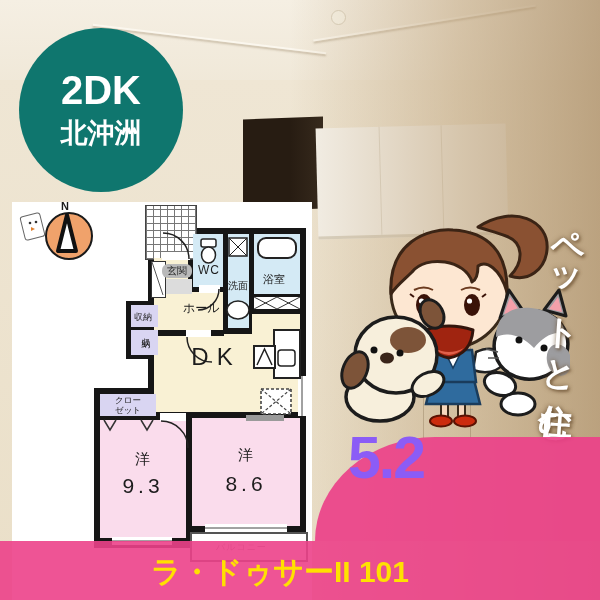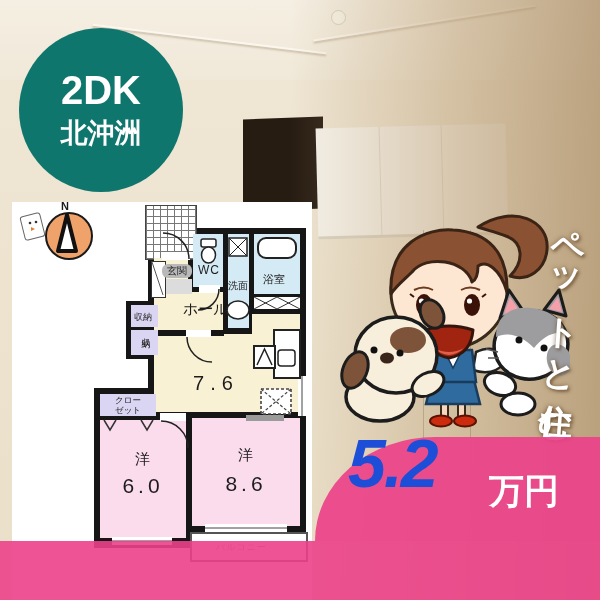--- a/index.html
+++ b/index.html
@@ -32,21 +32,21 @@
   .badge .t1{font-size:40px;font-weight:bold;line-height:1.05;}
   .badge .t2{font-size:27px;font-weight:bold;margin-top:4px;}
   .badge .t3{font-size:29px;font-weight:bold;color:#ffe100;margin-top:3px;}
   .badge sup{font-size:18px;}
   .pet-text{right:6px;top:208px;height:250px;writing-mode:vertical-rl;color:#fff;font-weight:bold;
             font-size:34px;letter-spacing:4px;transform:rotate(4deg);transform-origin:top center;
             text-shadow:0 0 5px rgba(110,85,55,.8),2px 2px 3px rgba(90,60,30,.55);}
   .pink-strip{left:0;top:541px;width:600px;height:59px;background:rgba(236,65,137,.90);}
   .pink-panel{left:315px;top:437px;width:285px;height:104px;background:rgba(236,65,137,.92);
               border-top-left-radius:120px 104px;}
-  .price-big{left:348px;top:424px;font-size:68px;font-weight:bold;color:#1d4ed8;letter-spacing:-2px;font-style:italic;}
+  .price-big{left:348px;top:424px;font-size:59px;font-weight:bold;color:#8b5cf6;letter-spacing:-2px;}
   .price-unit{left:489px;top:468px;font-size:35px;font-weight:bold;color:#fff;}
   .price-fee{left:366px;top:511px;font-size:28px;font-weight:bold;color:#fff;letter-spacing:-1px;}
   .footer-name{left:0;top:552px;width:560px;text-align:center;font-size:30px;font-weight:bold;color:#ffe100;}
   .compassN{font-weight:bold;font-size:11px;color:#1a1a1a;}
   .compass-circle{left:45px;top:212px;width:44px;height:44px;border-radius:50%;background:#f0a26b;border:2px solid #1a1a1a;}
   .mascot-note{left:22px;top:214px;width:19px;height:23px;background:#fff;border:1.5px solid #666;border-radius:3px;transform:rotate(-14deg);}
   svg{display:block;}
 </style>
 </head>
 <body>
@@ -149,30 +149,30 @@
 
     <circle cx="30" cy="223" r="1.3" fill="#333"></circle>
       <circle cx="36" cy="222" r="1.3" fill="#333"></circle>
     <path d="M31,227 l4,2 l-4,2" fill="#e08030"></path>
   </svg>
 
   <div class="abs lbl graybox" style="left:162px;top:264px;width:30px;height:14px;font-size:10px;line-height:14px;">玄関</div>
   <div class="abs lbl" style="left:198px;top:263px;font-size:12px;letter-spacing:1px;">WC</div>
   <div class="abs lbl" style="left:228px;top:279px;font-size:10px;">洗面</div>
   <div class="abs lbl" style="left:263px;top:272px;font-size:11px;">浴室</div>
-  <div class="abs lbl" style="left:183px;top:300px;font-size:15px;">ホール</div>
+  <div class="abs lbl" style="left:183px;top:300px;font-size:12px;">ホール</div>
   <div class="abs lbl" style="left:134px;top:311px;font-size:9px;">収納</div>
   <div class="abs lbl" style="left:139px;top:331px;font-size:9px;writing-mode:vertical-rl;letter-spacing:1px;">収納</div>
-  <div class="abs lbl" style="left:180px;top:372px;width:72px;text-align:center;font-size:20px;letter-spacing:6px;">7.6</div>
+  <div class="abs lbl" style="left:180px;top:343px;width:72px;text-align:center;font-size:24px;letter-spacing:8px;">DK</div>
   <div class="abs lbl" style="left:102px;top:396px;width:52px;text-align:center;font-size:8.5px;line-height:9.5px;">
     <span>クロー</span><br>
     <span>ゼット</span>
   </div>
   <div class="abs lbl" style="left:135px;top:450px;font-size:15px;">洋</div>
-  <div class="abs lbl" style="left:115px;top:474px;width:56px;text-align:center;font-size:21px;letter-spacing:4px;">6.0</div>
+  <div class="abs lbl" style="left:115px;top:474px;width:56px;text-align:center;font-size:21px;letter-spacing:4px;">9.3</div>
   <div class="abs lbl" style="left:238px;top:446px;font-size:15px;">洋</div>
   <div class="abs lbl" style="left:218px;top:472px;width:56px;text-align:center;font-size:21px;letter-spacing:4px;">8.6</div>
   <div class="abs lbl" style="left:216px;top:541px;font-size:9px;color:#888;letter-spacing:1px;">バルコニー</div>
 
   <svg class="abs" style="left:328px;top:202px;" width="242" height="240" viewBox="0 0 242 240">
     <g>
 
       <path d="M150,25 C185,2 222,18 219,48 C217,68 200,80 182,74 C196,60 196,40 178,34 C168,30 158,28 150,25 Z" fill="#8a5132" stroke="#3b2415" stroke-width="3" stroke-linejoin="round"></path>
 
       <path d="M95,150 Q75,140 68,160 Q80,175 100,168 Z" fill="#fff" stroke="#222" stroke-width="2.5"></path>
@@ -231,21 +231,21 @@
       <ellipse cx="190" cy="202" rx="17" ry="11" fill="#fff" stroke="#1c1c1c" stroke-width="3"></ellipse>
     </g>
   </svg>
 
   <div class="abs pet-text">ペットと住む</div>
 
   <div class="abs pink-strip"></div>
   <div class="abs pink-panel"></div>
 
   <div class="abs price-big">5.2</div>
-  <div class="abs price-unit">万円</div>
-
+
+  <div class="abs footer-name">ラ・ドゥサーII 101</div>
 
   <div class="abs badge">
     <div class="t1">2DK</div>
     <div class="t2">北沖洲</div>
   </div>
 
 </div>
 
 </body></html>

